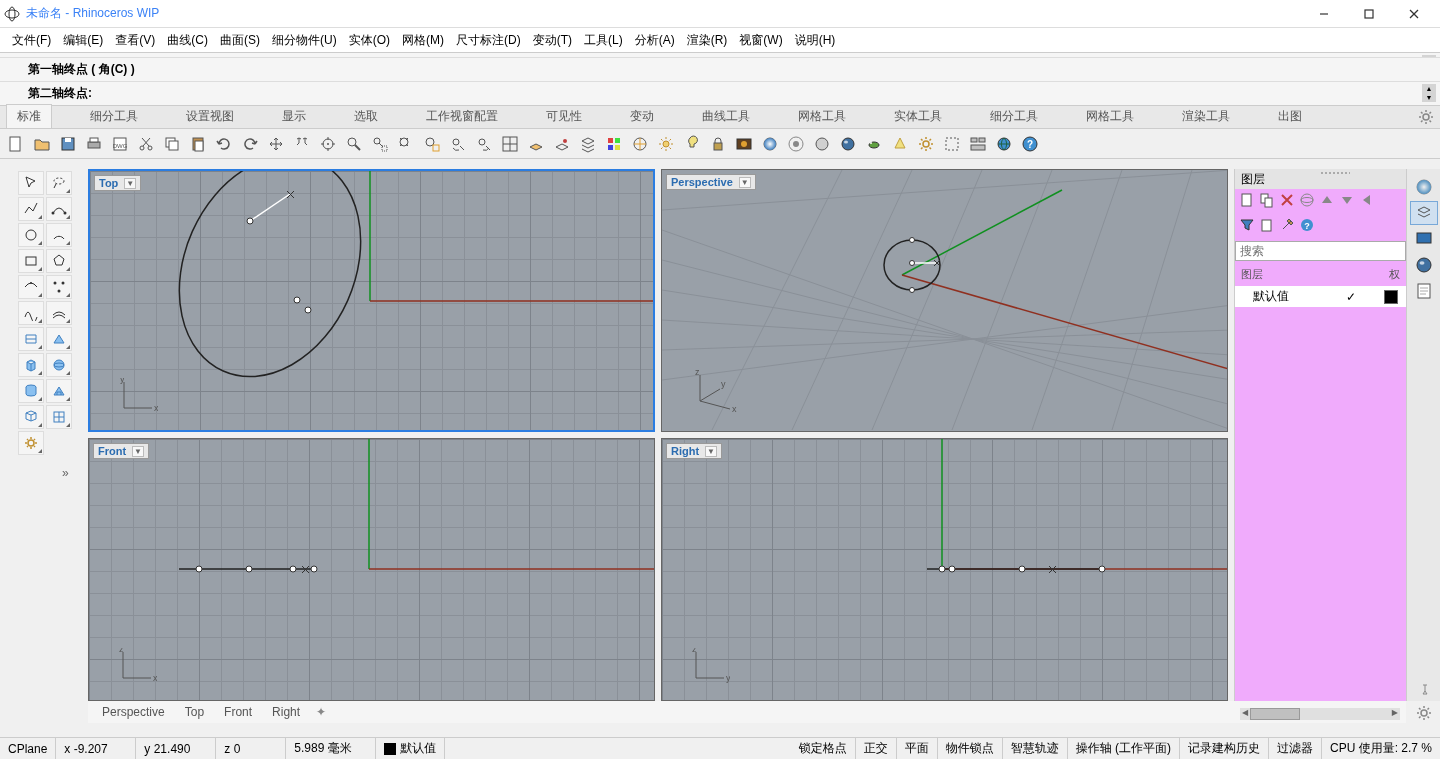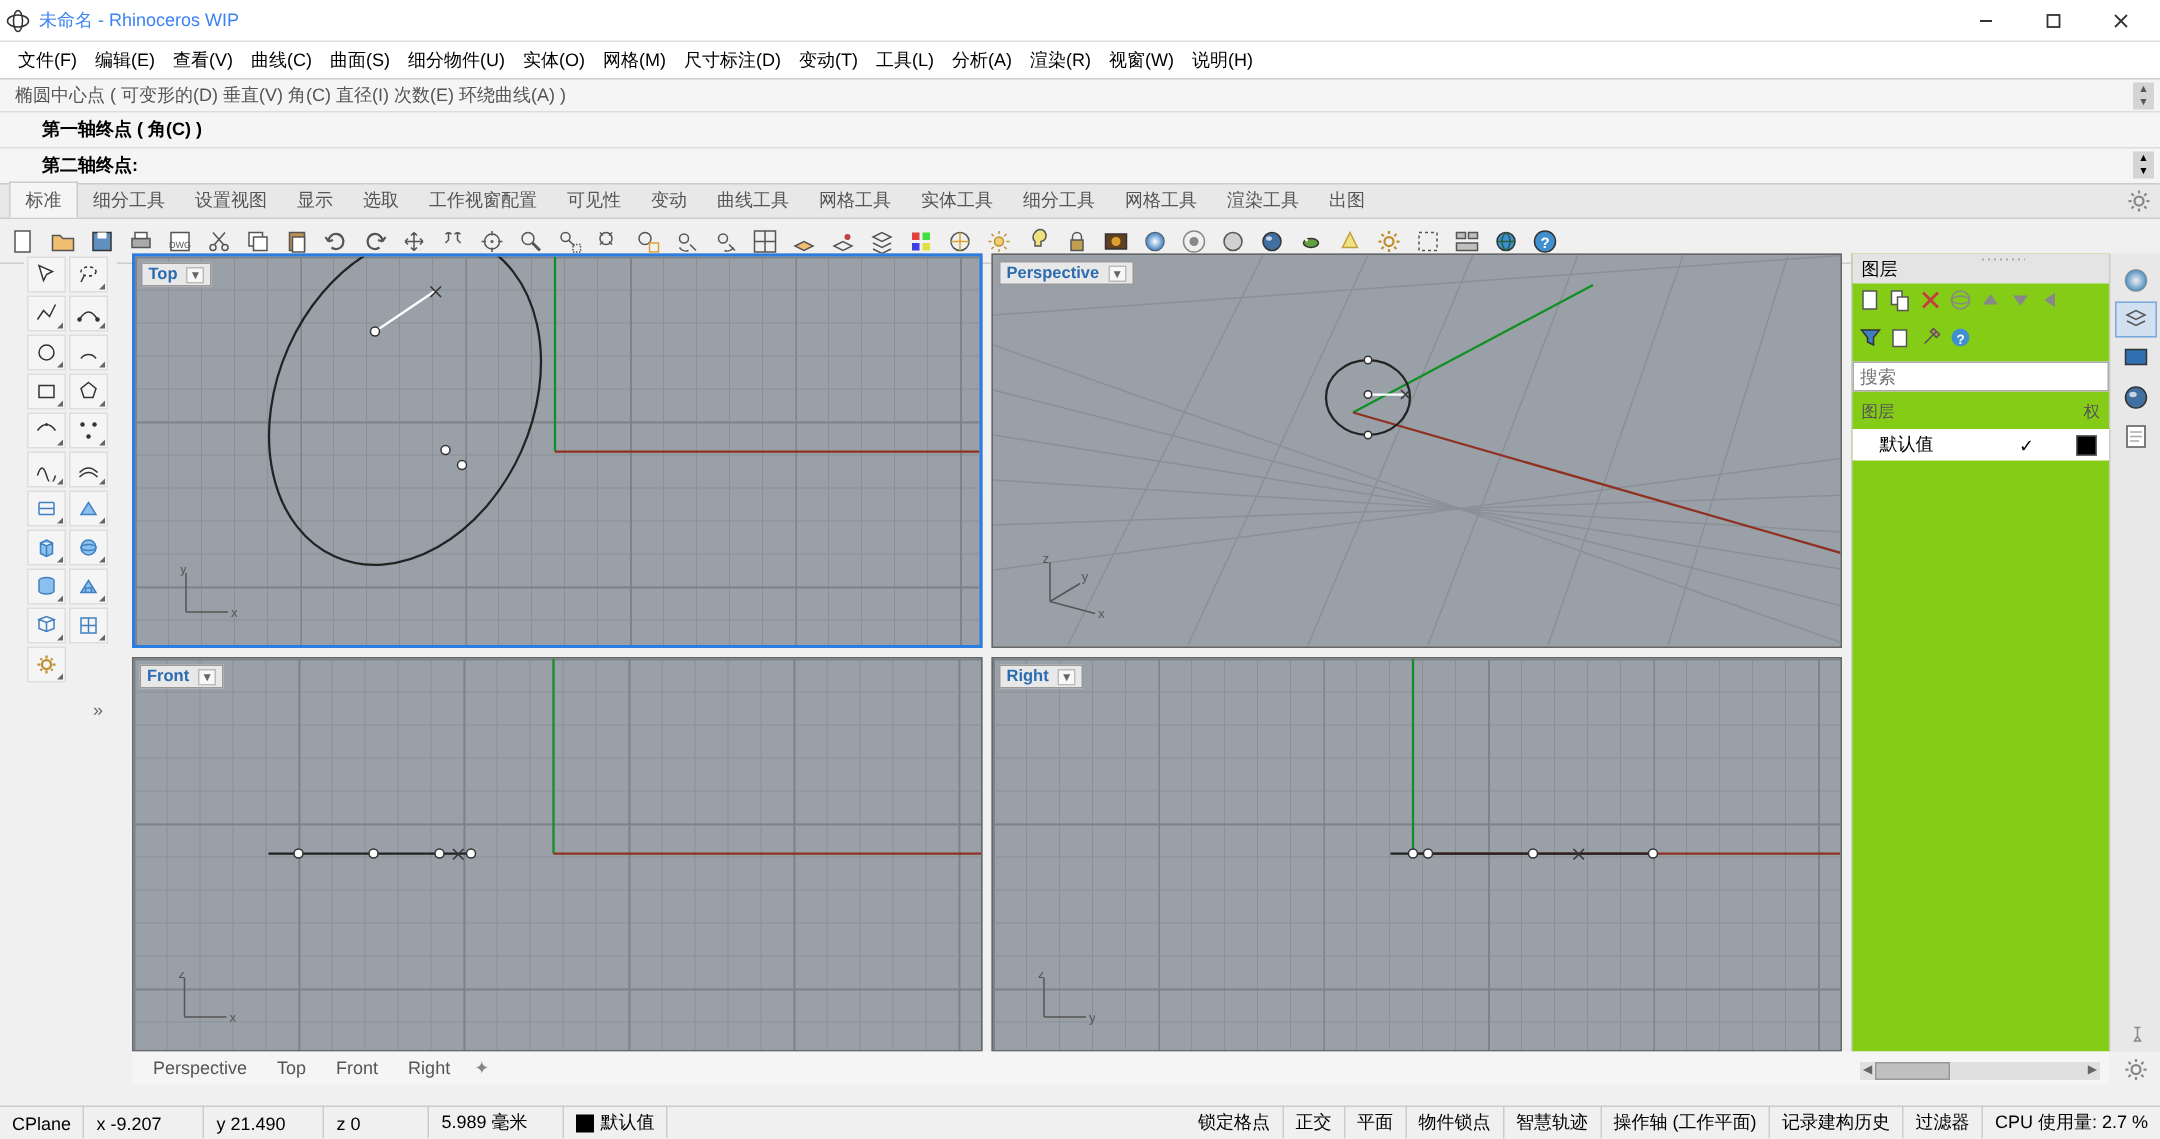--- a/index.html
+++ b/index.html
@@ -7,41 +7,41 @@
 .titlebar { height: 28px; background: #fff; display: flex; align-items: center; padding: 0 4px; border-bottom: 1px solid #ddd; }
 .titlebar .icon { width: 16px; height: 16px; margin-right: 6px; }
 .titlebar .title { flex: 1; font-size: 12px; color: #3b82f6; }
 .winbtn { width: 45px; height: 28px; display: flex; align-items: center; justify-content: center; color: #333; }
 .menubar { height: 24px; background: #fff; display: flex; align-items: center; padding: 0 6px; }
 .menubar .mitem { padding: 2px 6px; cursor: default; }
 .cmdhist { background: #f5f5f5; padding: 2px 10px; font-size: 12px; color: #555; border-top: 1px solid #ccc; position: relative; }
 .cmdline { background: #f5f5f5; padding: 3px 28px; font-size: 12px; font-weight: bold; border-top: 1px solid #ddd; position: relative; }
 .scrolly { position: absolute; right: 4px; top: 2px; width: 14px; height: 18px; }
 .scrolly .arr { width: 14px; height: 9px; background: #d4d4d4; display: flex; align-items: center; justify-content: center; font-size: 7px; }
-.tabbar { height: 24px; background: #e8e8e8; display: flex; align-items: flex-end; padding: 0 6px; border-top: 1px solid #ccc; position: relative; border-bottom:1px solid #ccc;}
+.tabbar { height: 24px; background: #e8e8e8; display: flex; align-items: flex-end; padding: 0 6px; border-top: 1px solid #ccc; position: relative; border-bottom:1px solid #ccc;gap:28px;}
 .tab { padding: 3px 10px; font-size: 12px; color: #555; cursor: default; }
 .tab.active { background: #f5f5f5; border-top: 1px solid #ccc; border-left: 1px solid #ccc; border-right: 1px solid #ccc; }
 .gear { position: absolute; right: 6px; top: 3px; width: 16px; height: 16px; color: #888; }
 .stdtoolbar { height: 30px; background: #f0f0f0; display: flex; align-items: center; padding: 0 4px; gap: 2px; border-bottom: 1px solid #ccc; }
 .tbtn { width: 24px; height: 24px; display: flex; align-items: center; justify-content: center; border: 1px solid transparent; }
 .tbtn svg { width: 18px; height: 18px; }
 .ltoolbar { position: absolute; left: 16px; top: 169px; width: 62px; background: #f0f0f0; padding: 2px; }
 .ltoolbar .row { display: flex; gap: 2px; margin-bottom: 2px; }
 .ltbtn { width: 26px; height: 24px; display: flex; align-items: center; justify-content: center; background: #f5f5f5; border: 1px solid #ddd; position: relative; }
 .ltbtn .tri { position: absolute; bottom: 1px; right: 1px; width: 0; height: 0; border-left: 4px solid transparent; border-bottom: 4px solid #666; }
 .expand { position: absolute; left: 62px; top: 466px; font-size: 12px; color: #666; }
 .viewports { position: absolute; left: 88px; top: 169px; width: 1140px; height: 532px; display: grid; grid-template-columns: 1fr 1fr; grid-template-rows: 1fr 1fr; gap: 6px; }
 .viewport { background: #99a0a8; border: 1px solid #666; position: relative; overflow: hidden; }
 .viewport.active { border: 2px solid #2b7de1; }
 .vplabel { position: absolute; left: 4px; top: 4px; background: #e8e8e8; border: 1px solid #999; padding: 1px 4px; font-size: 11px; font-weight: bold; color: #2b6cb0; display: inline-flex; align-items: center; }
 .vplabel .dd { margin-left: 6px; font-size: 8px; color: #666; background:#f8f8f8; border:1px solid #bbb; padding:0 1px;}
 .axis { position: absolute; left: 28px; bottom: 12px; }
 .gridbg { position: absolute; inset: 0; background-image: linear-gradient(#8a9098 1px, transparent 1px), linear-gradient(90deg, #8a9098 1px, transparent 1px); background-size: 22px 22px; }
 .gridbg.major { background-image: linear-gradient(#7d838b 1px, transparent 1px), linear-gradient(90deg, #7d838b 1px, transparent 1px); background-size: 110px 110px; }
-.rpanel { position: absolute; right: 34px; left: 1234px; top: 169px; bottom: 58px; background: #84cc16; border-left: 1px solid #ccc; }
+.rpanel { position: absolute; right: 34px; left: 1234px; top: 169px; bottom: 58px; background: #f0abfc; border-left: 1px solid #ccc; }
 .rpanel .hdr { height: 20px; background: #e4e4e4; padding: 2px 6px; font-size: 12px; display: flex; align-items: center; }
 .rpanel .toolrow { display: flex; gap: 4px; padding: 3px 4px; flex-wrap: wrap; }
 .rpanel .search { margin: 2px 0; }
 .rpanel .search input { width: 100%; height: 20px; border: 1px solid #aaa; padding: 0 4px; font-size: 12px; background: #fff; }
 .rpanel .lhdr { display: flex; padding: 4px 6px; font-size: 11px; color: #555; }
 .rpanel .lrow { display: flex; align-items: center; padding: 2px 8px; background: #fff; }
 .rpanel .lrow .lname { flex: 1; padding-left: 10px; }
 .rpanel .chk { margin: 0 18px; }
 .rpanel .sw { width: 14px; height: 14px; background: #000; border: 1px solid #666; margin-left: 10px; }
 .sidetabs { position: absolute; right: 0; top: 169px; bottom: 58px; width: 34px; background: #e8e8e8; border-left: 1px solid #ccc; padding-top: 4px; }
@@ -101,21 +101,20 @@
   <span class="mitem">尺寸标注(D)</span>
   <span class="mitem">变动(T)</span>
   <span class="mitem">工具(L)</span>
   <span class="mitem">分析(A)</span>
   <span class="mitem">渲染(R)</span>
   <span class="mitem">视窗(W)</span>
   <span class="mitem">说明(H)</span>
 </div>
 
 <div class="cmdhist">
-  <span>椭圆中心点 ( 可变形的(D)  垂直(V)  角(C)  直径(I)  次数(E)  环绕曲线(A) )</span>
   <div class="scrolly">
     <div class="arr">▲</div>
       <div class="arr">▼</div>
   </div>
 </div>
 <div class="cmdline">第一轴终点 ( 角(C) )</div>
 <div class="cmdline">
   <span>第二轴终点:</span>
   <div class="scrolly">
       <div class="arr">▲</div>

